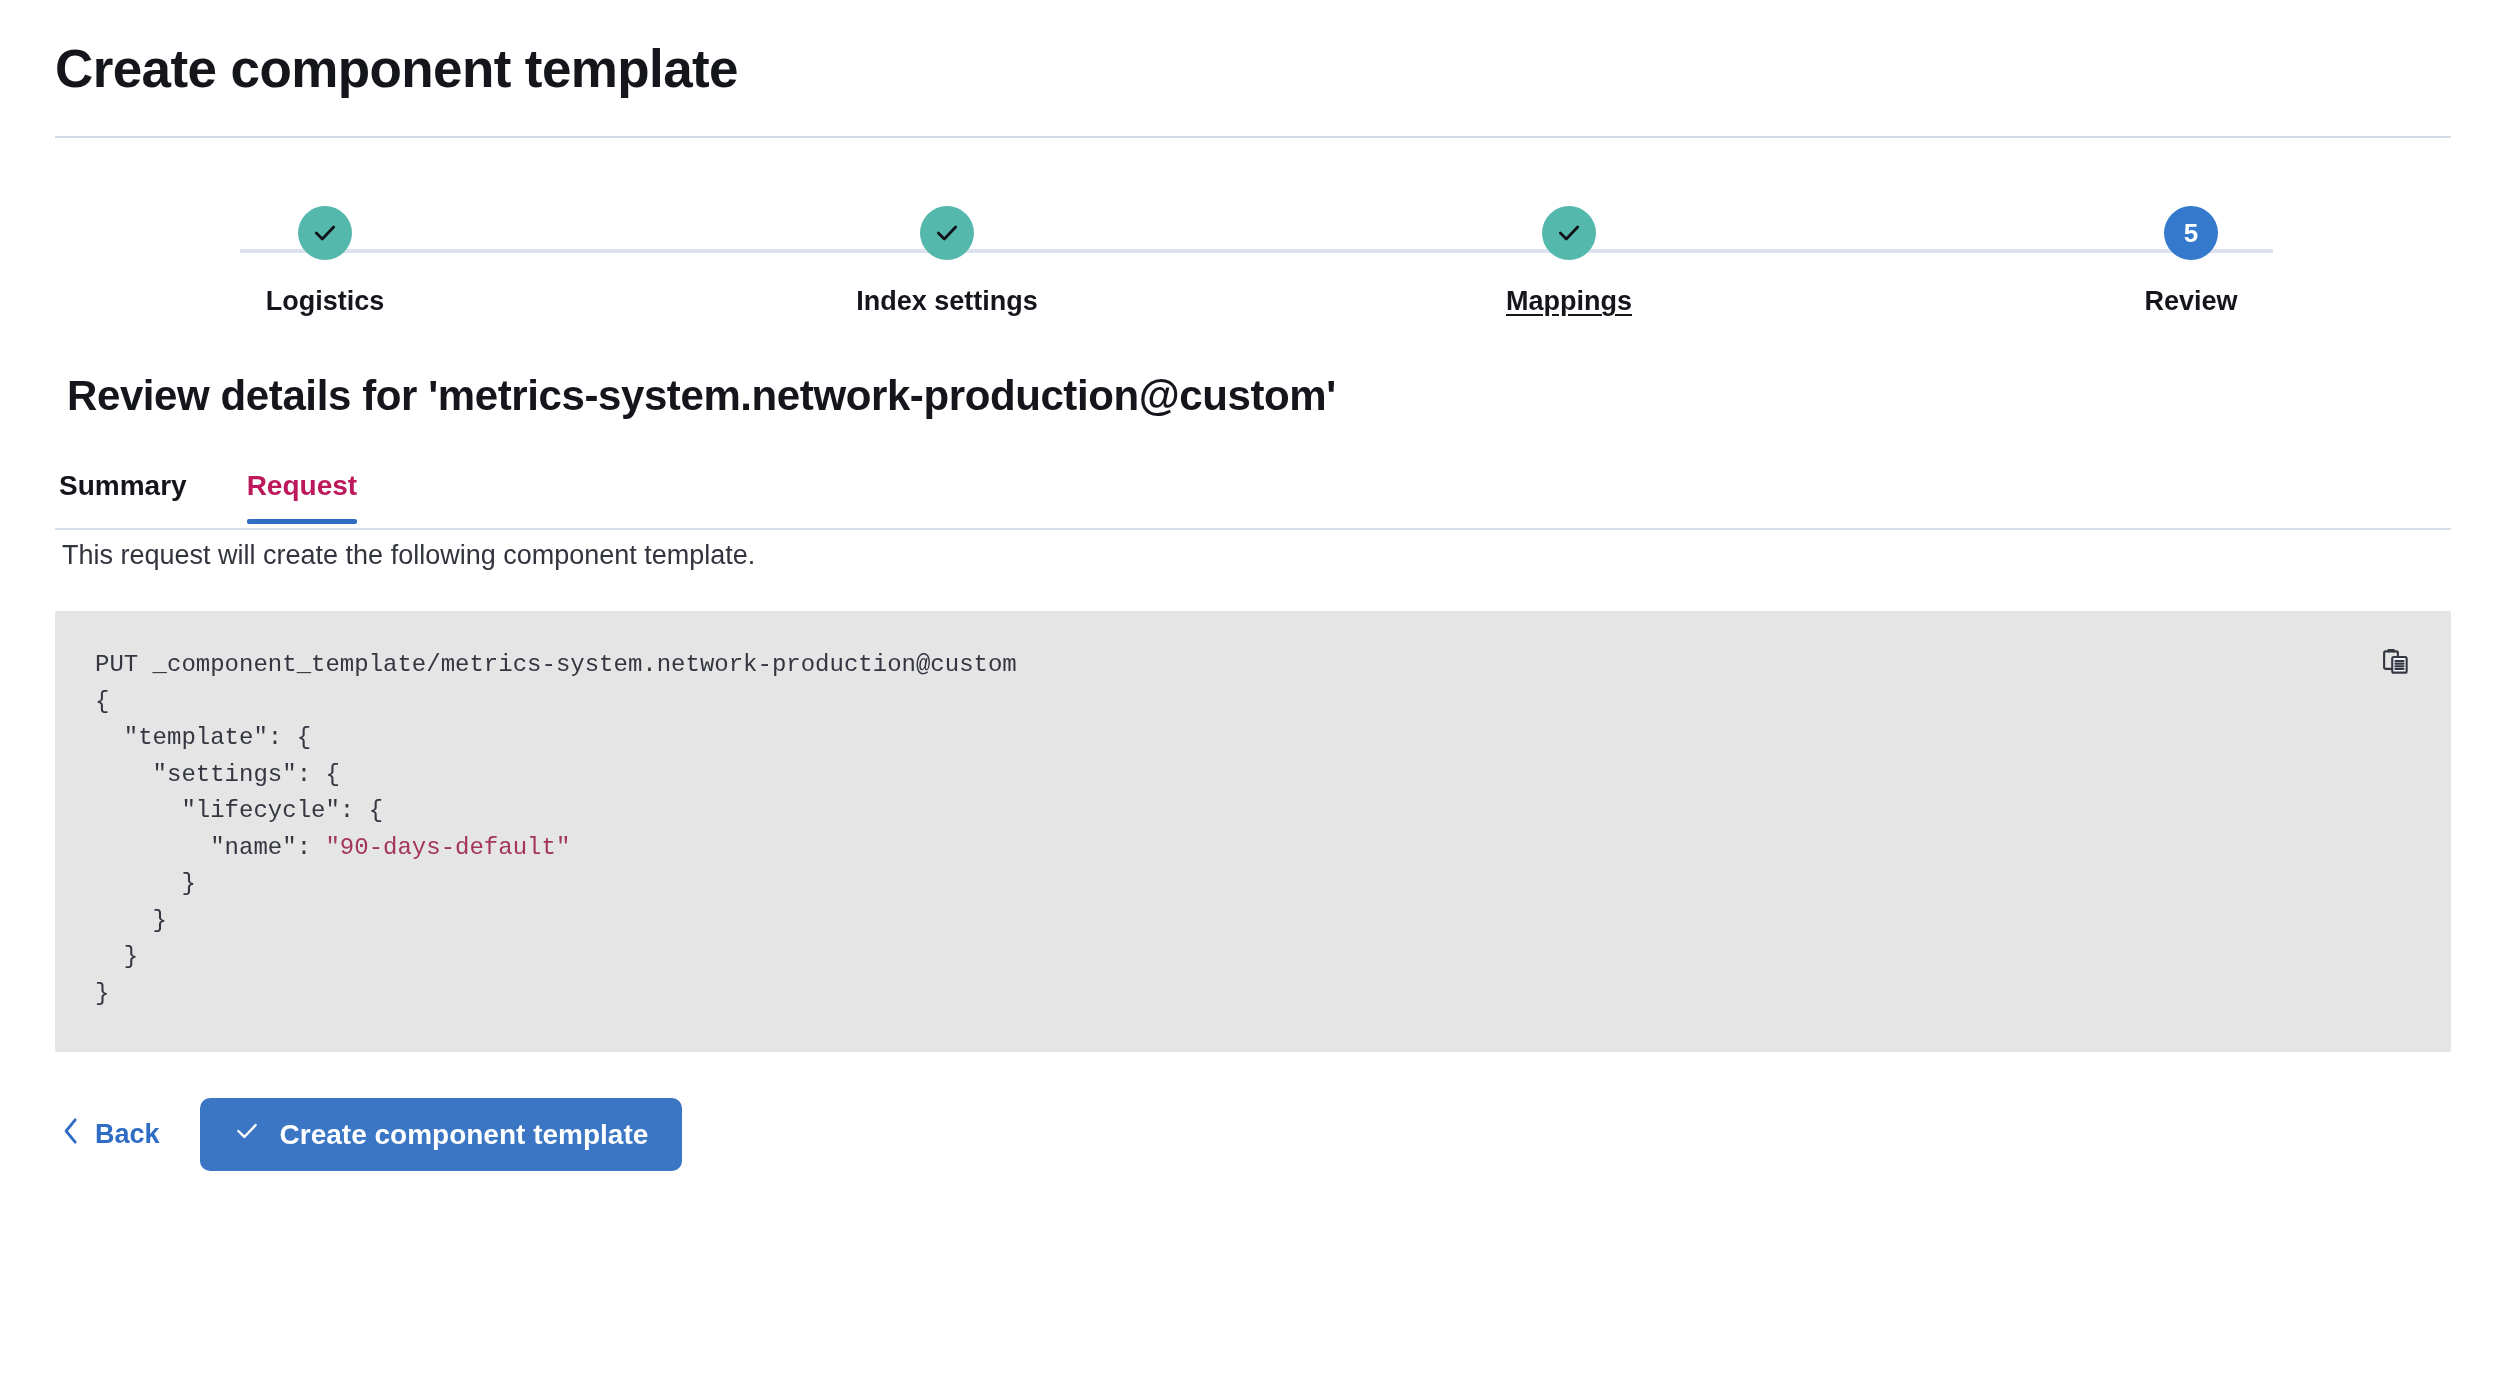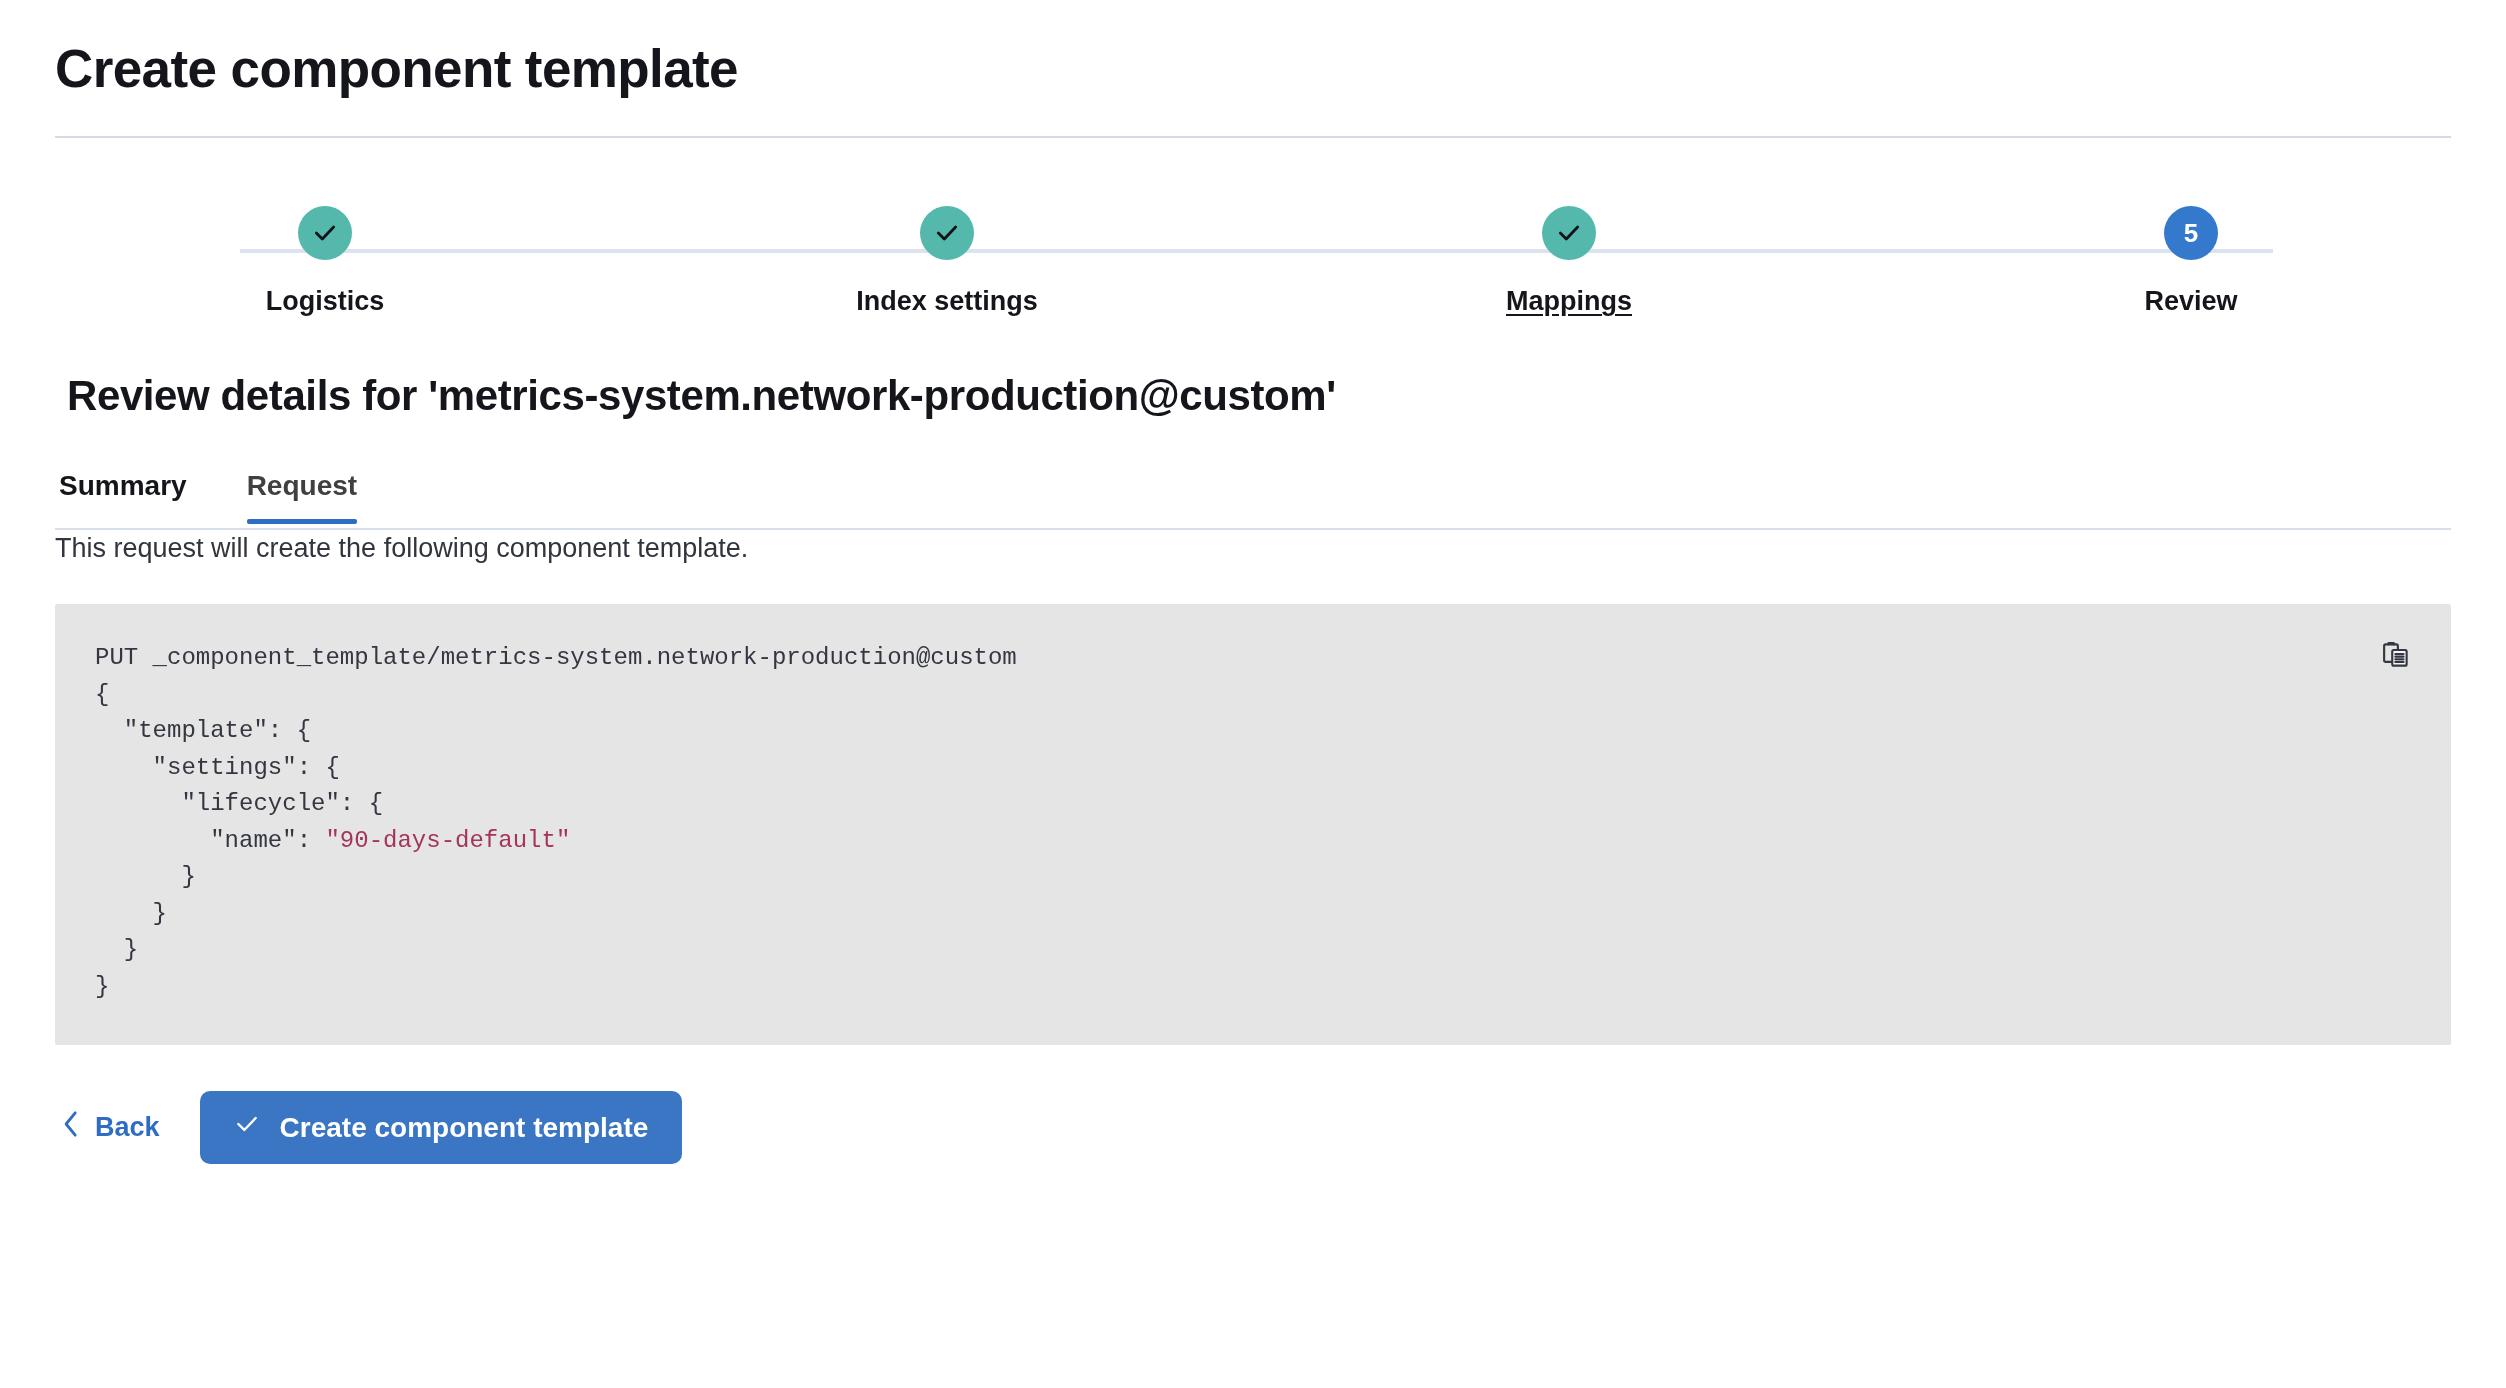--- a/index.html
+++ b/index.html
@@ -124,40 +124,40 @@
     border: 0;
     padding: 0 22px 22px 22px;
     margin: 4px;
     font-family: inherit;
     font-size: 28px;
     font-weight: 700;
     color: #14161c;
     cursor: pointer;
   }
   .tab:first-child { padding-left: 0; padding-right: 30px; }
-  .tab.active { color: #404040; }
+  .tab.active { color: #be185d; }
   .tab.active::after {
     content: "";
     position: absolute;
     left: 22px;
     right: 22px;
     bottom: 0;
     height: 5px;
     background: #2f6cc4;
     border-radius: 2px;
   }
   .tabs-rule {
     height: 2px;
     background: #d9dfe9;
     margin-top: 0;
   }
 
   
   .description {
-    margin: 0;
+    margin: 7px;
     font-size: 27px;
     line-height: 1.4;
     color: #32353d;
   }
 
   
   .code-panel {
     position: relative;
     margin-top: 36px;
     background: #e5e5e5;

